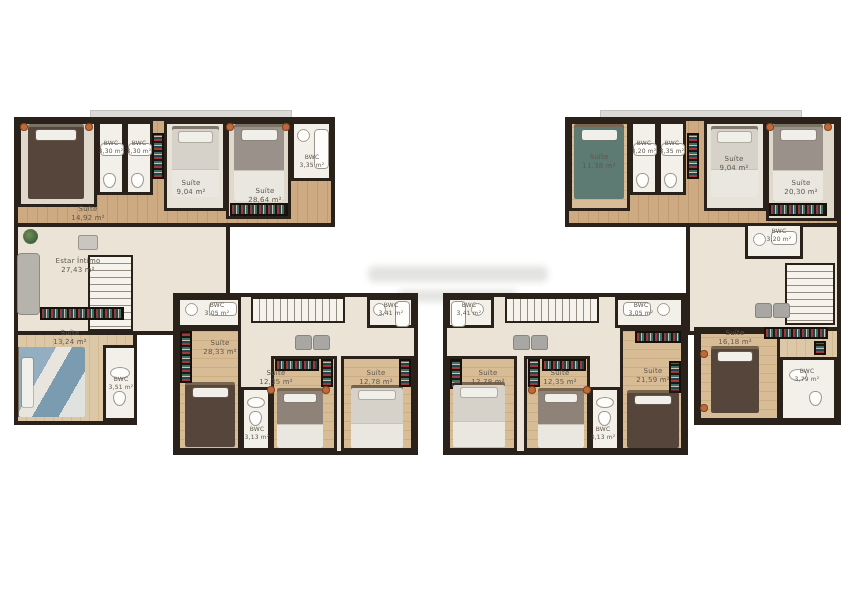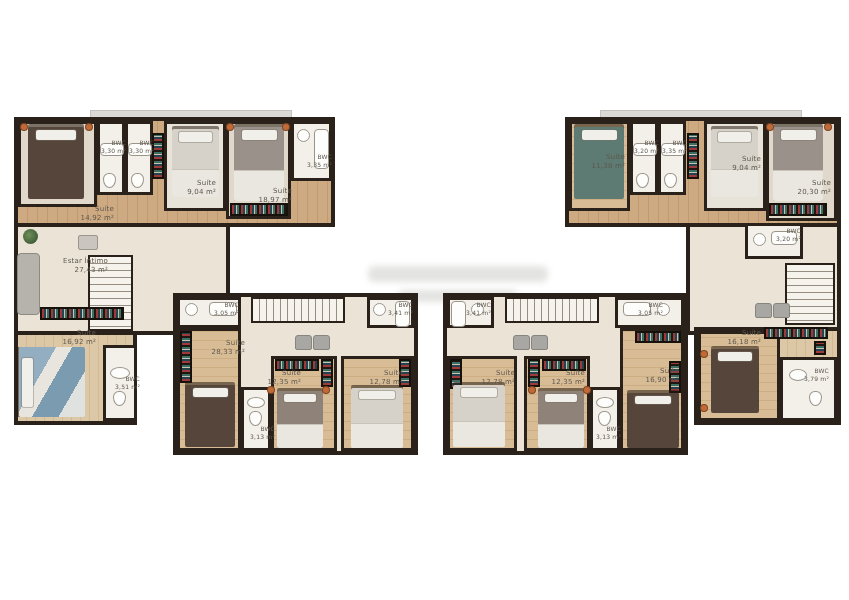--- a/index.html
+++ b/index.html
@@ -39,21 +39,21 @@
   .tub{position:absolute;background:#fdfdfb;border:1px solid #9a948a;border-radius:4px;}
   .sink{position:absolute;background:#fdfdfb;border:1px solid #9a948a;border-radius:50%;}
   .wc{position:absolute;background:#fdfdfb;border:1px solid #9a948a;border-radius:45% 45% 50% 50%/40% 40% 58% 58%;}
   .sofa{position:absolute;background:#b6b3ad;border:1px solid #8d8a84;border-radius:4px;}
   .plant{position:absolute;background:radial-gradient(circle at 40% 40%,#6f8f57,#42603a 70%);border-radius:50%;}
   .table{position:absolute;background:#cac6bf;border:1px solid #9a968e;border-radius:2px;}
   .chair{position:absolute;width:15px;height:13px;background:#a9a7a3;border:1px solid #87857f;border-radius:3px 3px 2px 2px;}
   .lamp{position:absolute;width:6px;height:6px;border-radius:50%;background:#c06a38;box-shadow:0 0 0 1px #7e4423;}
   .ledge{position:absolute;background:#dcdad6;border:1px solid #c5c2bd;}
   .wm{position:absolute;background:rgba(200,199,195,.5);filter:blur(3px);border-radius:6px;}
-  .label{position:absolute;text-align:right;color:#5f584e;font-size:7px;line-height:1.3;letter-spacing:.2px;}
+  .label{position:absolute;text-align:center;color:#5f584e;font-size:7px;line-height:1.3;letter-spacing:.2px;}
   .label span{display:block;}
   .sm{font-size:6px;}
 
   
   #pa{left:14px;top:117px;width:331px;height:308px;}
   #pa .f-band{left:0;top:0;width:321px;height:110px;}
   #pa .f-estar{left:0;top:106px;width:216px;height:112px;}
   #pa .f-lower{left:0;top:214px;width:123px;height:94px;}
   #pa .r-s1{left:4px;top:4px;width:79px;height:86px;}
   #pa .r-b1{left:83px;top:4px;width:28px;height:74px;}
@@ -263,33 +263,33 @@
     <div class="label sm l2">
         <span>BWC</span>
         <span>3,30 m²</span>
       </div>
     <div class="label l3">
         <span>Suíte</span>
         <span>9,04 m²</span>
       </div>
     <div class="label l4">
         <span>Suíte</span>
-        <span>18,97 m²</span>
+        <span>28,64 m²</span>
       </div>
     <div class="label sm l5">
         <span>BWC</span>
         <span>3,35 m²</span>
       </div>
     <div class="label l6">
         <span>Estar Íntimo</span>
         <span>27,43 m²</span>
       </div>
     <div class="label l7">
         <span>Suíte</span>
-        <span>16,92 m²</span>
+        <span>13,24 m²</span>
       </div>
     <div class="label sm l8">
         <span>BWC</span>
         <span>3,51 m²</span>
       </div>
   </div>
 
   <div class="plan" id="pb">
     <div class="fl wood f-band"></div>
     <div class="fl hallf f-hall"></div>
@@ -460,17 +460,17 @@
     <div class="label l3">
         <span>Suíte</span>
         <span>12,35 m²</span>
       </div>
     <div class="label sm l4">
         <span>BWC</span>
         <span>3,13 m²</span>
       </div>
     <div class="label l5">
         <span>Suíte</span>
-        <span>16,90 m²</span>
+        <span>21,59 m²</span>
       </div>
   </div>
 
 </div>
 
 </body></html>

